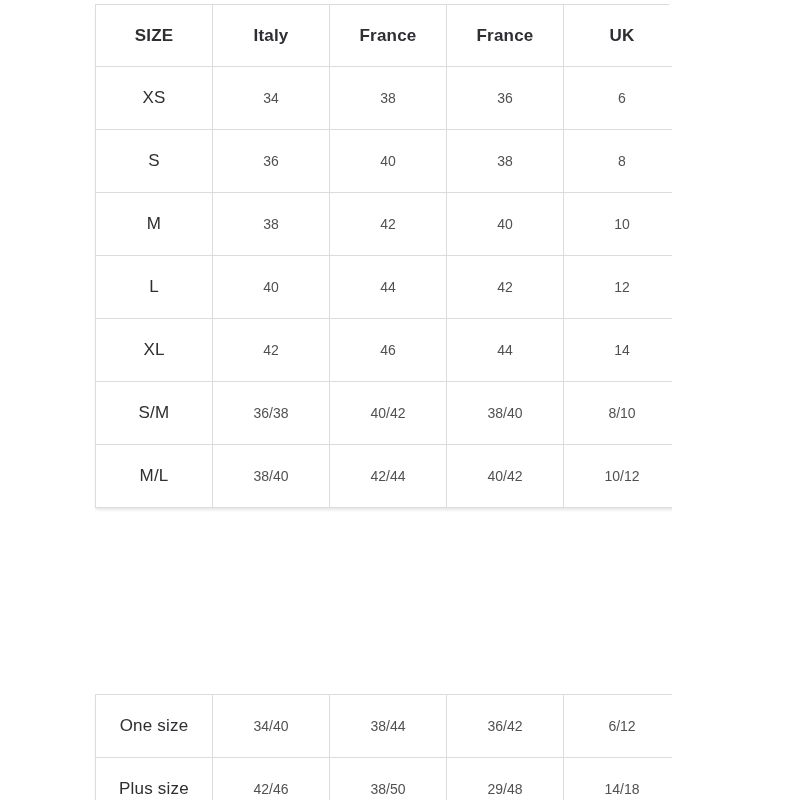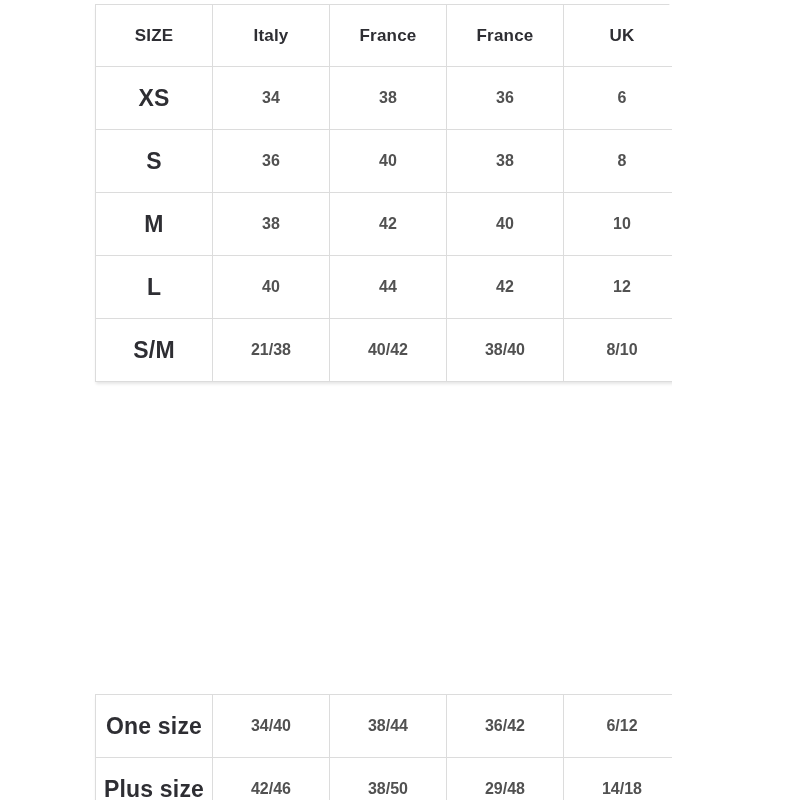--- a/index.html
+++ b/index.html
@@ -45,29 +45,29 @@
   table.secondary-table { top: 694px; }
   thead th {
     height: 62px;
     font-size: 17px;
     font-weight: bold;
     color: var(--heading);
     letter-spacing: 0.2px;
   }
   tbody th {
     height: 63px;
-    font-size: 23px;
-    font-weight: bold;
+    font-size: 17px;
+    font-weight: normal;
     color: var(--heading);
     letter-spacing: 0.2px;
   }
   tbody td {
     height: 63px;
-    font-size: 16px;
-    font-weight: bold;
+    font-size: 14px;
+    font-weight: normal;
     color: var(--value);
   }
 </style>
 </head>
 <body>
 
 <div class="page">
 
   <table class="size-table main-table">
     <thead>
@@ -102,25 +102,39 @@
           <td>10</td>
         </tr>
         <tr>
           <th>L</th>
           <td>40</td>
           <td>44</td>
           <td>42</td>
           <td>12</td>
         </tr>
         <tr>
+          <th>XL</th>
+          <td>42</td>
+          <td>46</td>
+          <td>44</td>
+          <td>14</td>
+        </tr>
+        <tr>
           <th>S/M</th>
-          <td>21/38</td>
+          <td>36/38</td>
           <td>40/42</td>
           <td>38/40</td>
           <td>8/10</td>
+        </tr>
+        <tr>
+          <th>M/L</th>
+          <td>38/40</td>
+          <td>42/44</td>
+          <td>40/42</td>
+          <td>10/12</td>
         </tr>
       </tbody>
   </table>
 
   <table class="size-table secondary-table">
     <tbody id="secondary-body">
         <tr>
           <th>One size</th>
           <td>34/40</td>
           <td>38/44</td>

